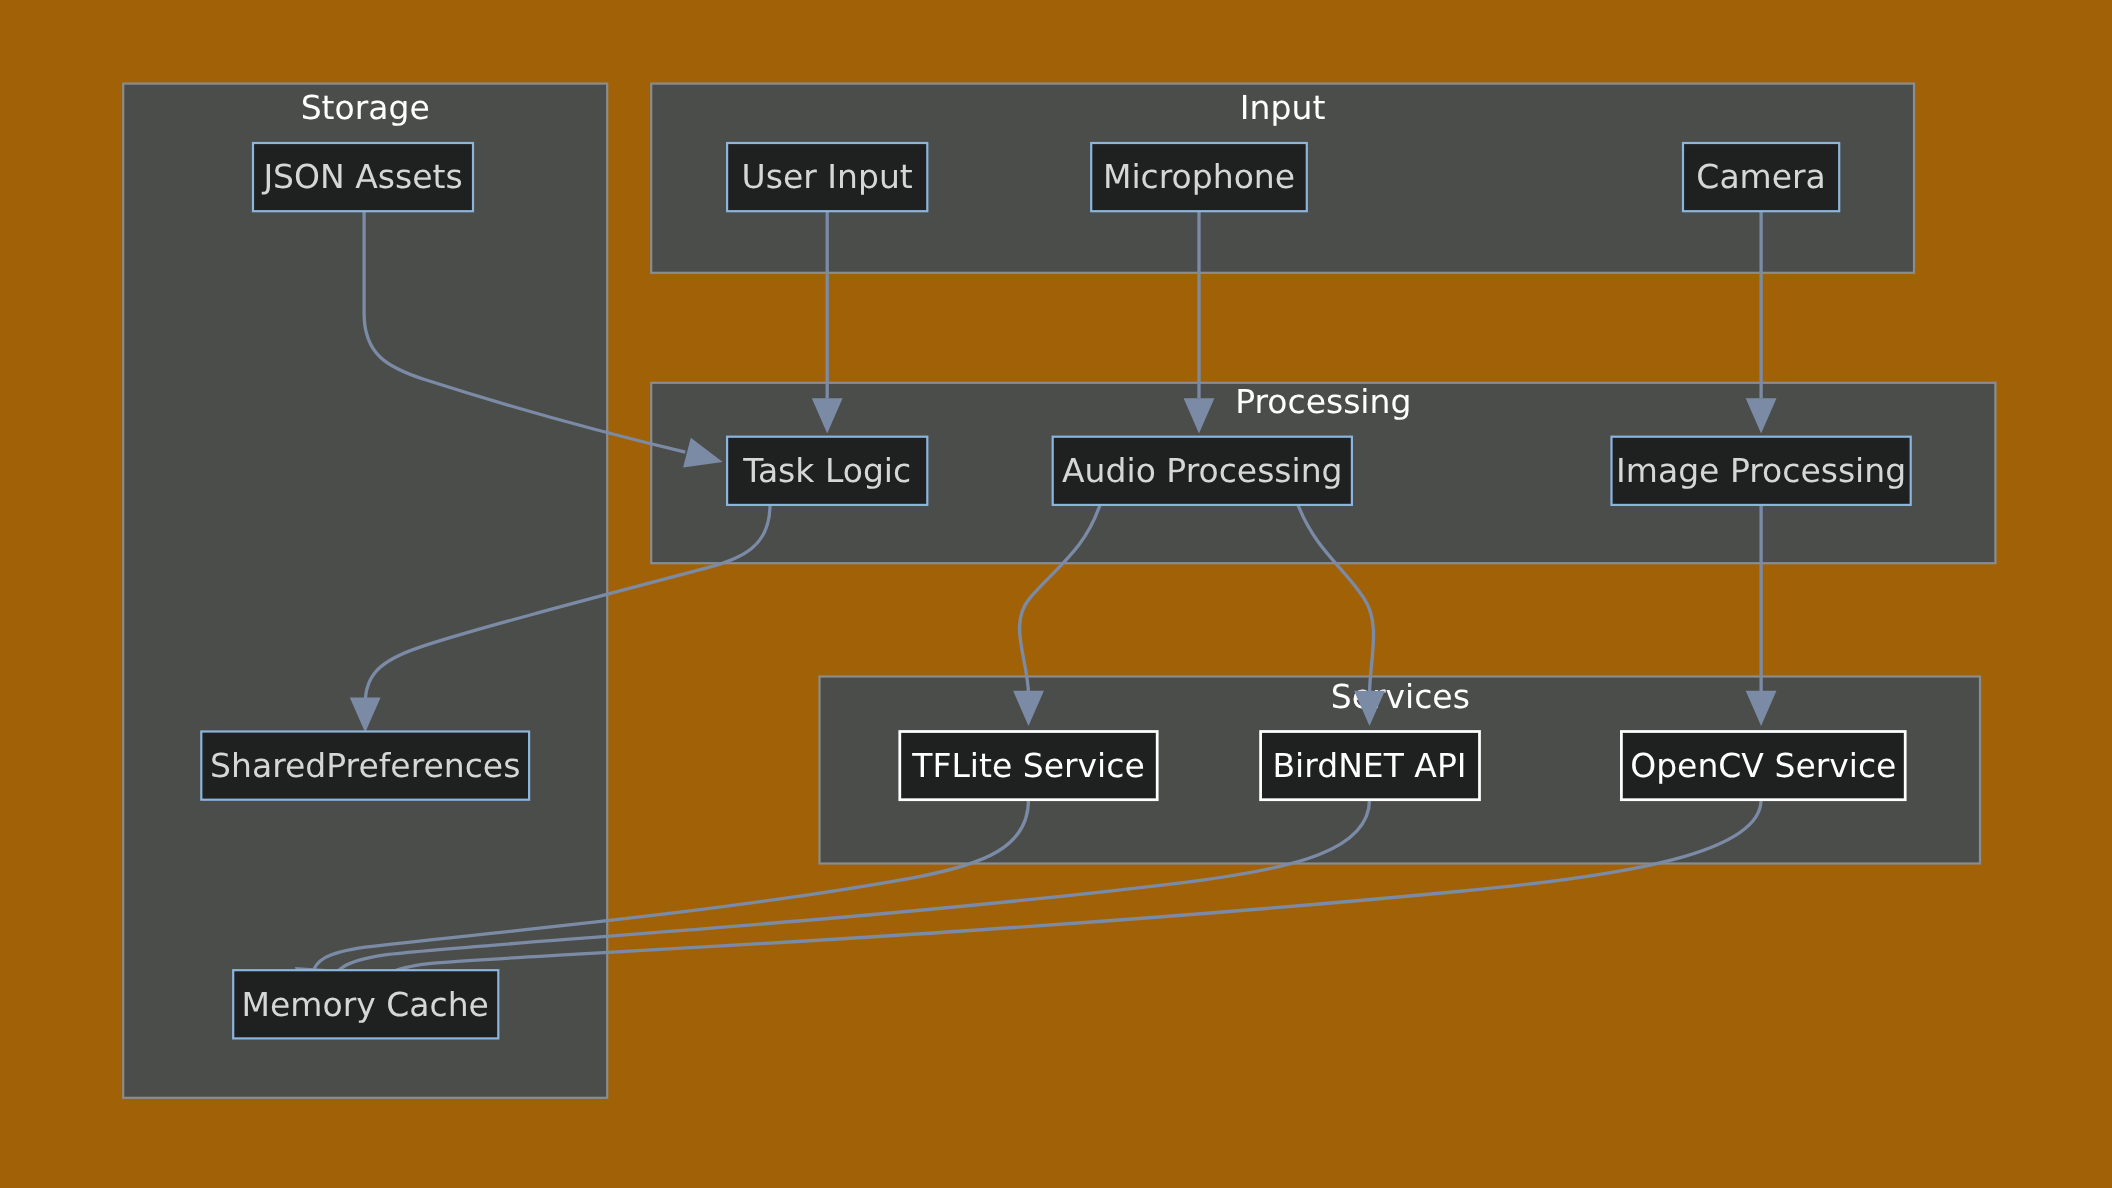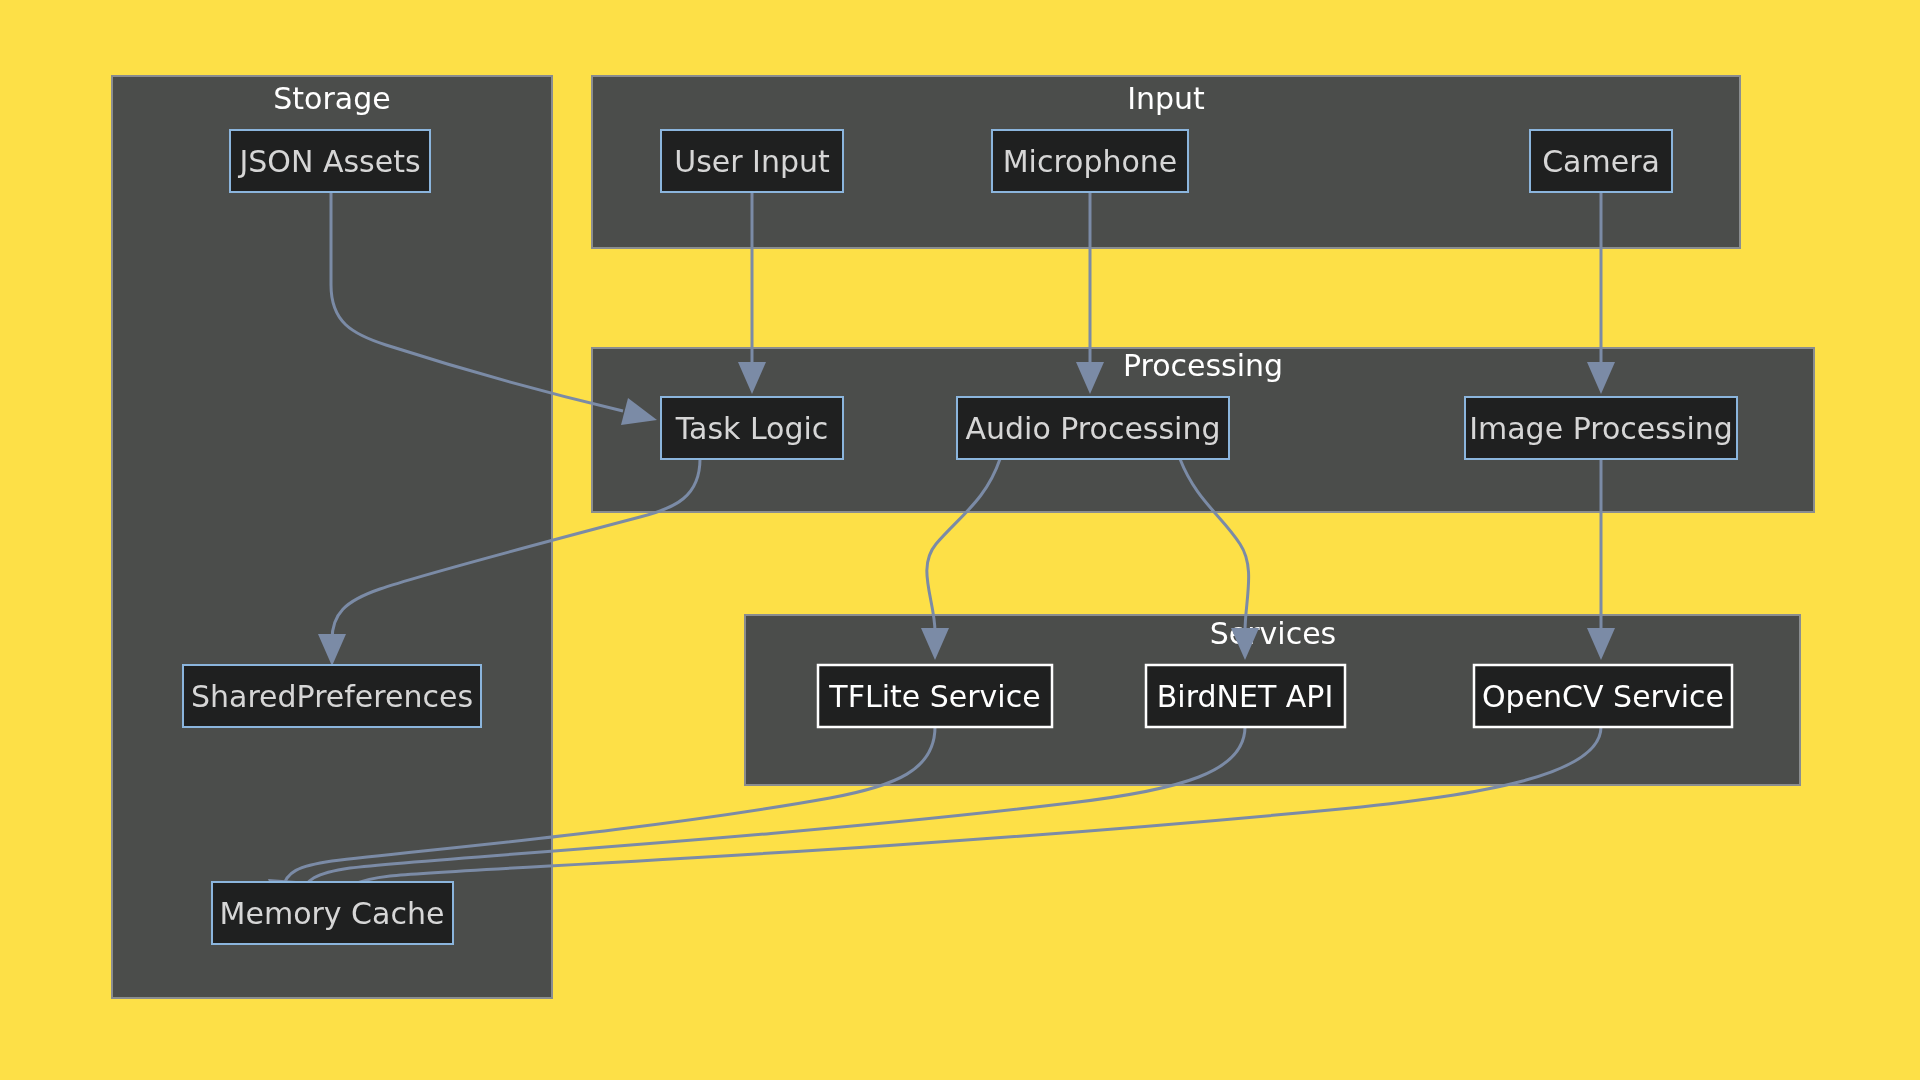--- a/index.html
+++ b/index.html
@@ -4,21 +4,21 @@
 <style>
   html, body {
     margin: 0;
     padding: 0;
     background: #1e2737;
   }
   #stage {
     position: relative;
     width: 1920px;
     height: 1080px;
-    background: #fde047;
+    background: #a16207;
     overflow: hidden;
     font-family: "DejaVu Sans", "Liberation Sans", sans-serif;
   }
   #diagram {
     position: absolute;
     inset: 0;
     width: 1920px;
     height: 1080px;
     display: block;
   }

